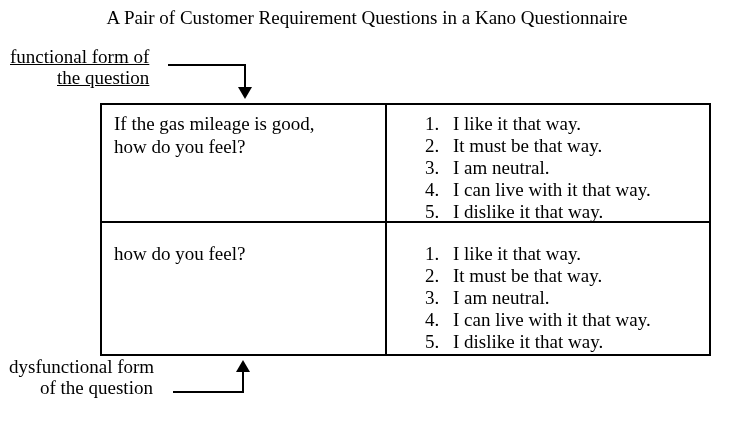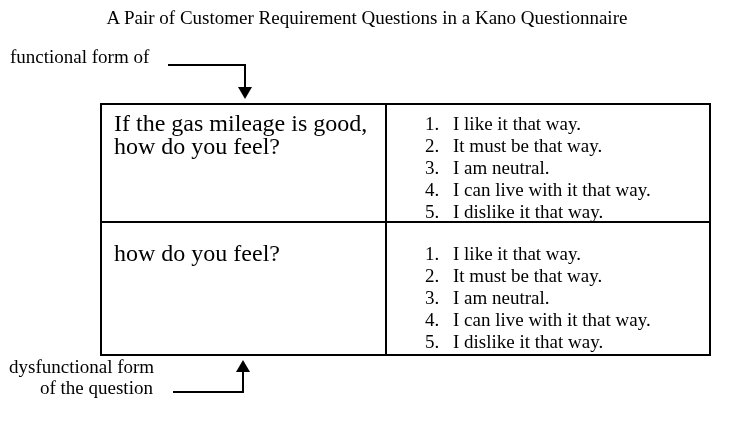--- a/index.html
+++ b/index.html
@@ -20,21 +20,21 @@
     text-align: center;
     font-size: 19px;
     line-height: 24px;
     white-space: nowrap;
   }
   .label {
     position: absolute;
     font-size: 19px;
     line-height: 21px;
   }
-  .label-functional { left: 10px; top: 46px; }
+  .label-functional { left: 10px; top: 46px; text-decoration: underline; }
   .label-functional .line2 { padding-left: 47px; }
   .label-dysfunctional { left: 9px; top: 356px; }
   .label-dysfunctional .line2 { padding-left: 31px; }
 
   .overlay {
     position: absolute;
     left: 0;
     top: 0;
     pointer-events: none;
   }
@@ -47,21 +47,21 @@
     height: 253px;
     box-sizing: border-box;
     border: 2px solid #000000;
     display: grid;
     grid-template-columns: 285px 1fr;
     grid-template-rows: 118px 1fr;
   }
   .cell { box-sizing: border-box; overflow: hidden; }
   .qcell {
     border-right: 2px solid #000000;
-    font-size: 24px;
+    font-size: 19px;
     line-height: 23px;
     padding: 7px 8px 0 12px;
   }
   .ocell {
     font-size: 19px;
     padding: 8px 4px 0 38px;
   }
   .row1 { border-bottom: 2px solid #000000; }
   .qcell.row2 { padding-top: 19px; }
   .ocell.row2 { padding-top: 20px; }
@@ -71,20 +71,21 @@
 </style>
 </head>
 <body>
 
 <div class="stage">
 
   <div class="title">A Pair of Customer Requirement Questions in a Kano Questionnaire</div>
 
   <div class="label label-functional">
     <div class="line1">functional form of</div>
+    <div class="line2">the question</div>
   </div>
 
   <svg class="overlay" width="734" height="424" viewBox="0 0 734 424">
     <g>
       <polyline points="168,65 245,65 245,89" fill="none" stroke="#000000" stroke-width="2"></polyline>
       <polygon points="245,99 238,87 252,87" fill="#000000"></polygon>
     </g>
     <g>
       <polyline points="173,392 243,392 243,370" fill="none" stroke="#000000" stroke-width="2"></polyline>
       <polygon points="243,360 236,372 250,372" fill="#000000"></polygon>

